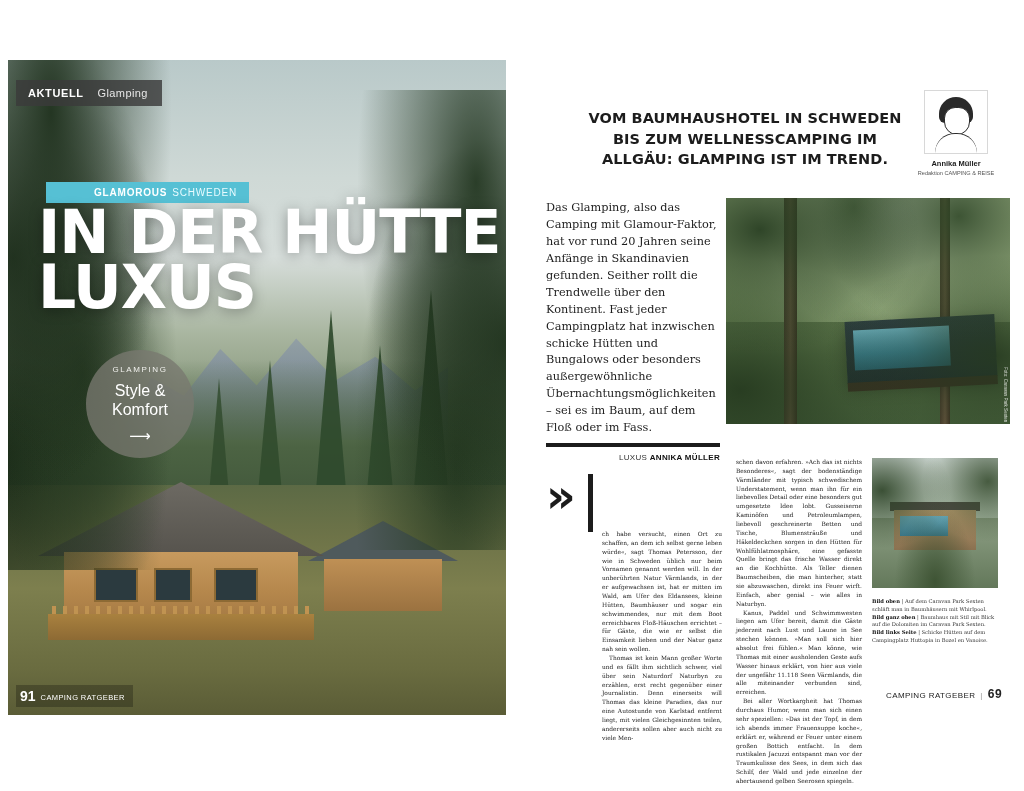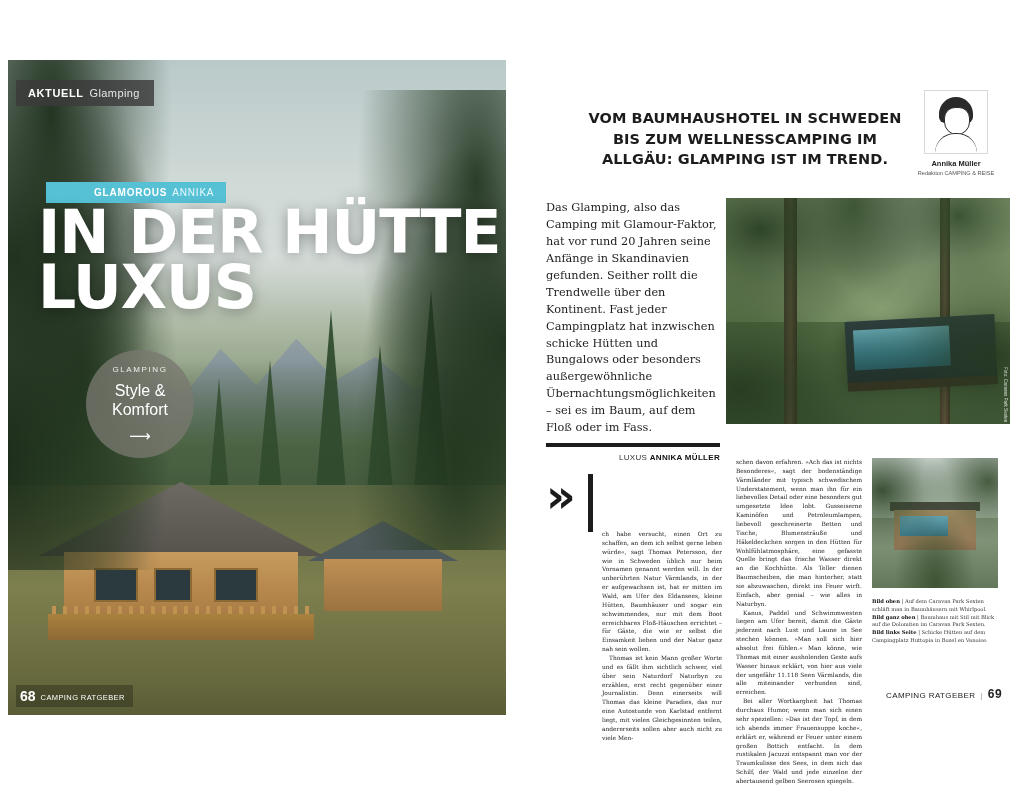--- a/index.html
+++ b/index.html
@@ -122,21 +122,21 @@
   }
 
   
   .tag-aktuell {
     position: absolute; left: 8px; top: 20px;
     background: rgba(58,58,58,.82);
     color: #ffffff;
     padding: 7px 14px 7px 12px;
     font-size: 11px;
     letter-spacing: .4px;
-    display: flex; gap: 6px; align-items: baseline;
+    display: flex; gap: 14px; align-items: baseline;
   }
   .tag-aktuell .b { font-weight: bold; letter-spacing: .6px; }
   .tag-aktuell .n { color: #e7e7e7; font-weight: normal; }
 
   .tag-glamorous {
     position: absolute; left: 38px; top: 122px;
     background: #56c0d4;
     color: #ffffff;
     padding: 5px 12px;
     font-size: 10px;
@@ -430,37 +430,37 @@
     <div class="photo-trees-left"></div>
     <div class="photo-trees-right"></div>
 
     <div class="tag-aktuell">
       <span class="b">AKTUELL</span>
       <span class="n">Glamping</span>
     </div>
 
     <div class="tag-glamorous">
       <span class="b">GLAMOROUS</span>
-      <span class="n">ANNIKA</span>
+      <span class="n">SCHWEDEN</span>
     </div>
 
     <div class="headline">
       <div>IN DER HÜTTE</div>
       <div>LUXUS</div>
     </div>
 
     <div class="badge">
       <div class="small">GLAMPING</div>
       <div class="big">Style &amp;</div>
       <div class="big">Komfort</div>
       <div class="arrow">⟶</div>
     </div>
 
     <div class="folio-left">
-      <span class="num">68</span>
+      <span class="num">91</span>
       <span class="txt">CAMPING RATGEBER</span>
     </div>
   </div>
 
   <div class="right-page">
 
     <div class="kicker">VOM BAUMHAUSHOTEL IN SCHWEDEN BIS ZUM WELLNESSCAMPING IM ALLGÄU: GLAMPING IST IM TREND.</div>
 
     <div class="author-box">
       <div class="author-portrait">

